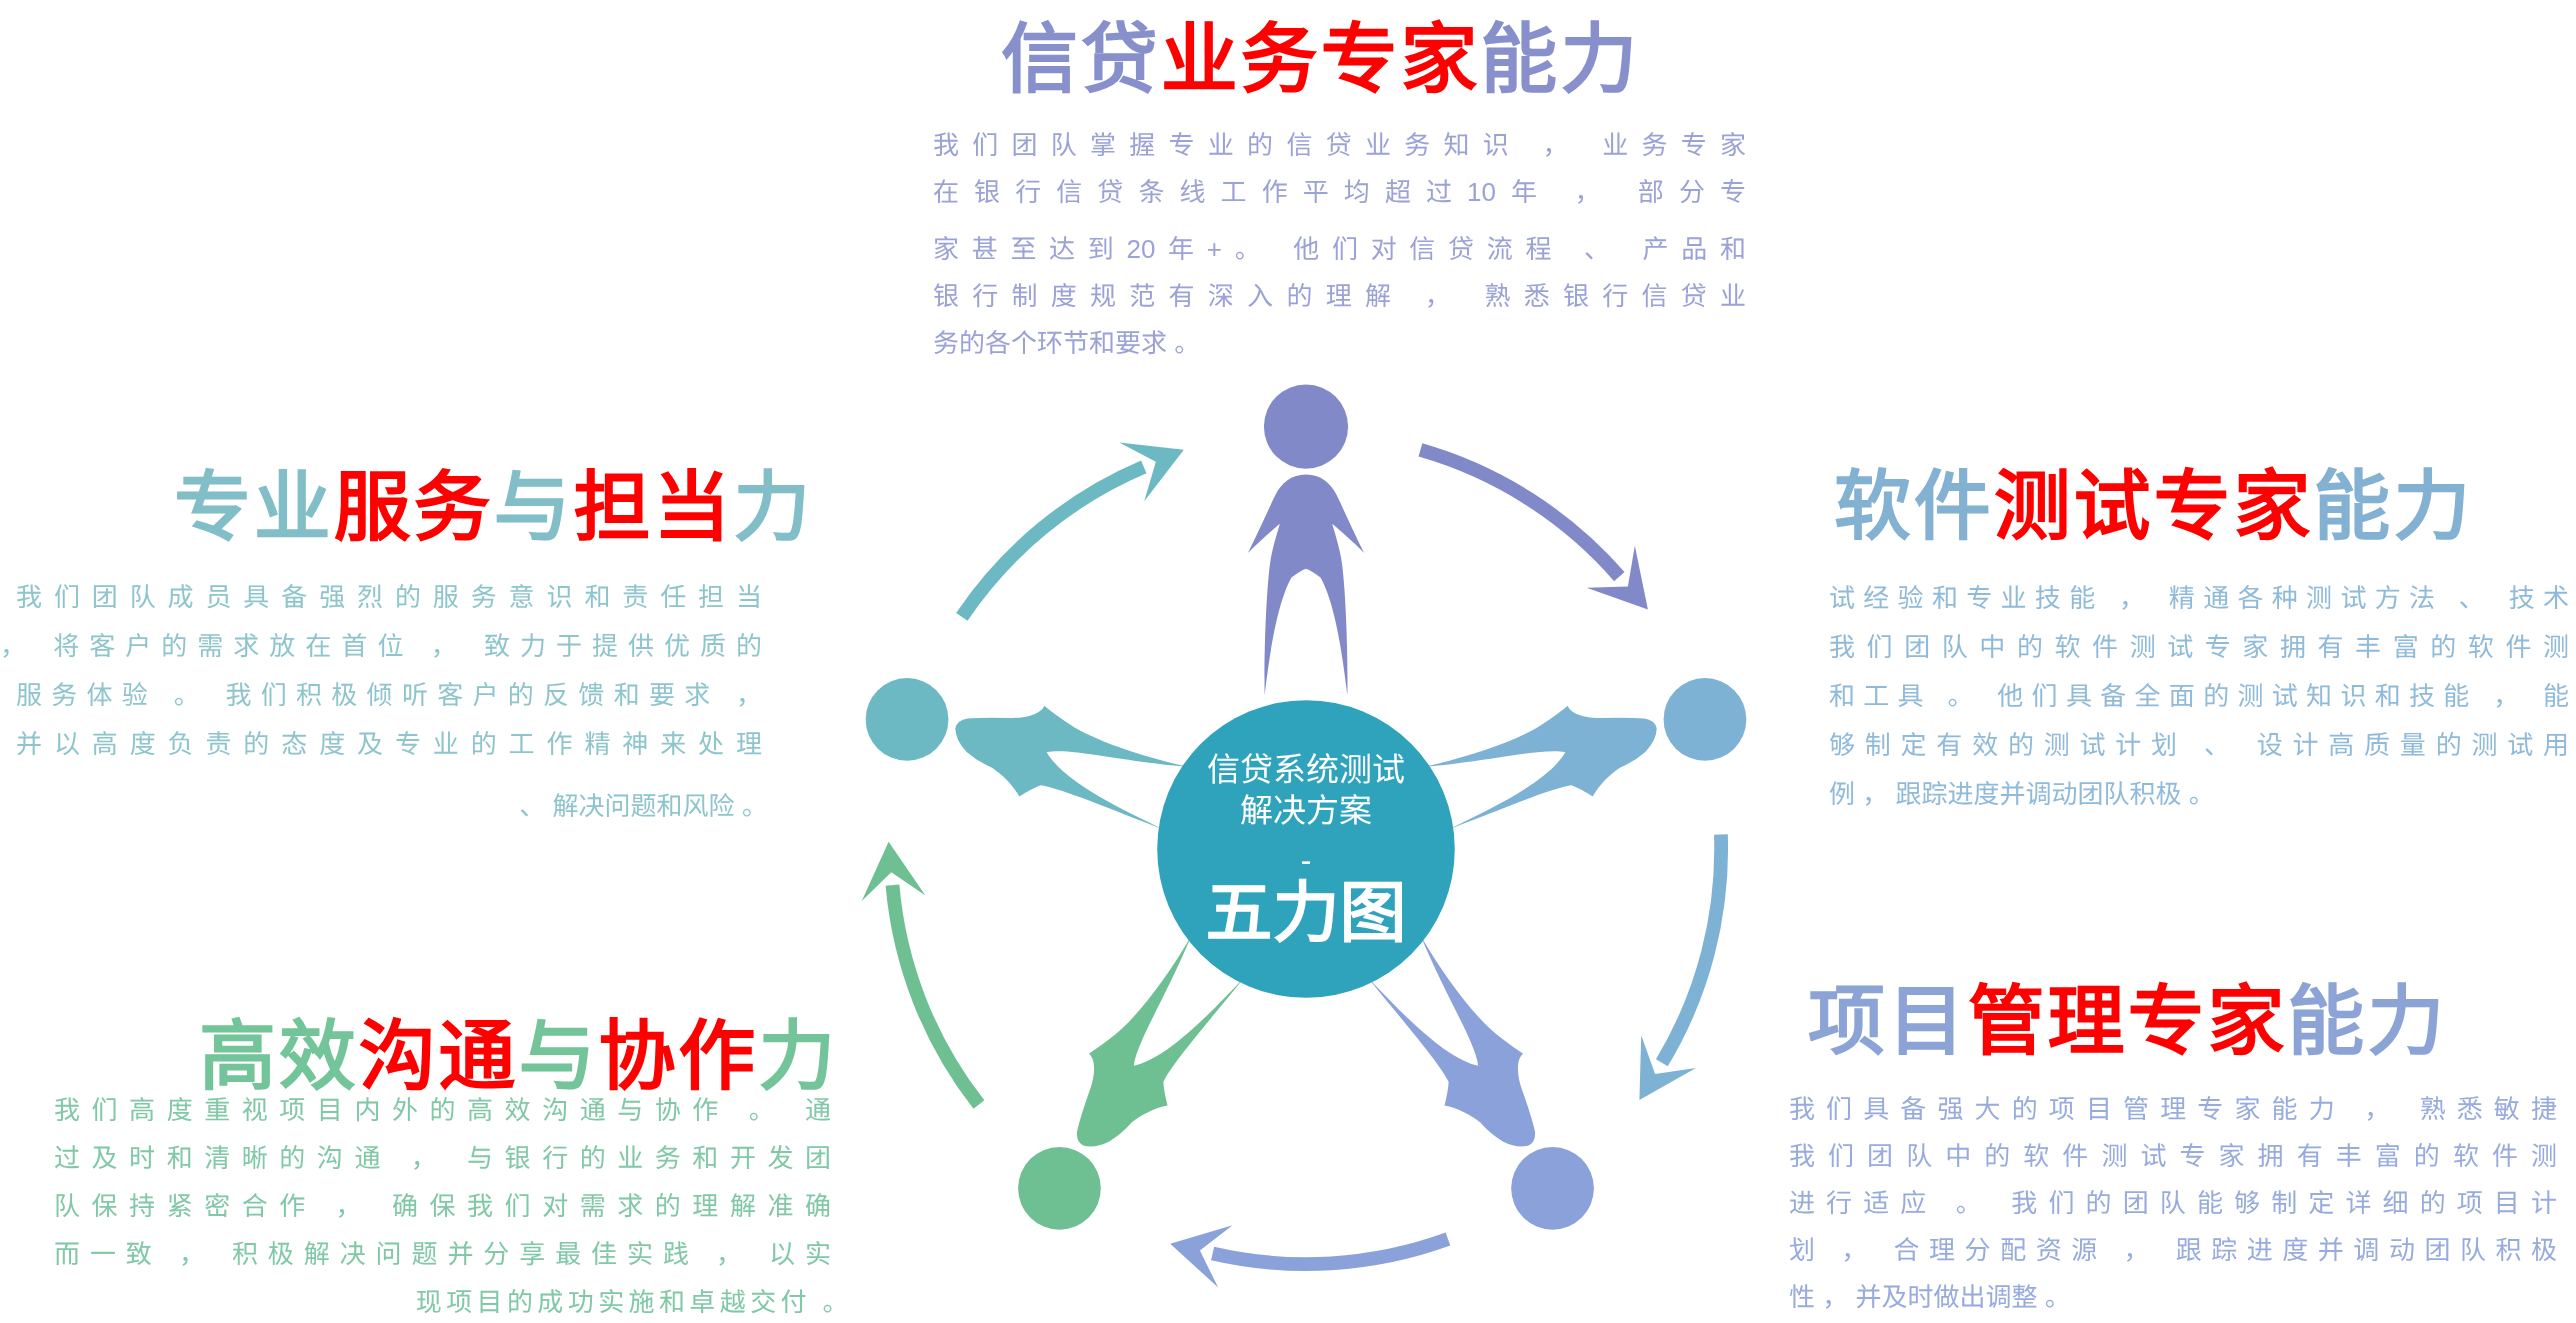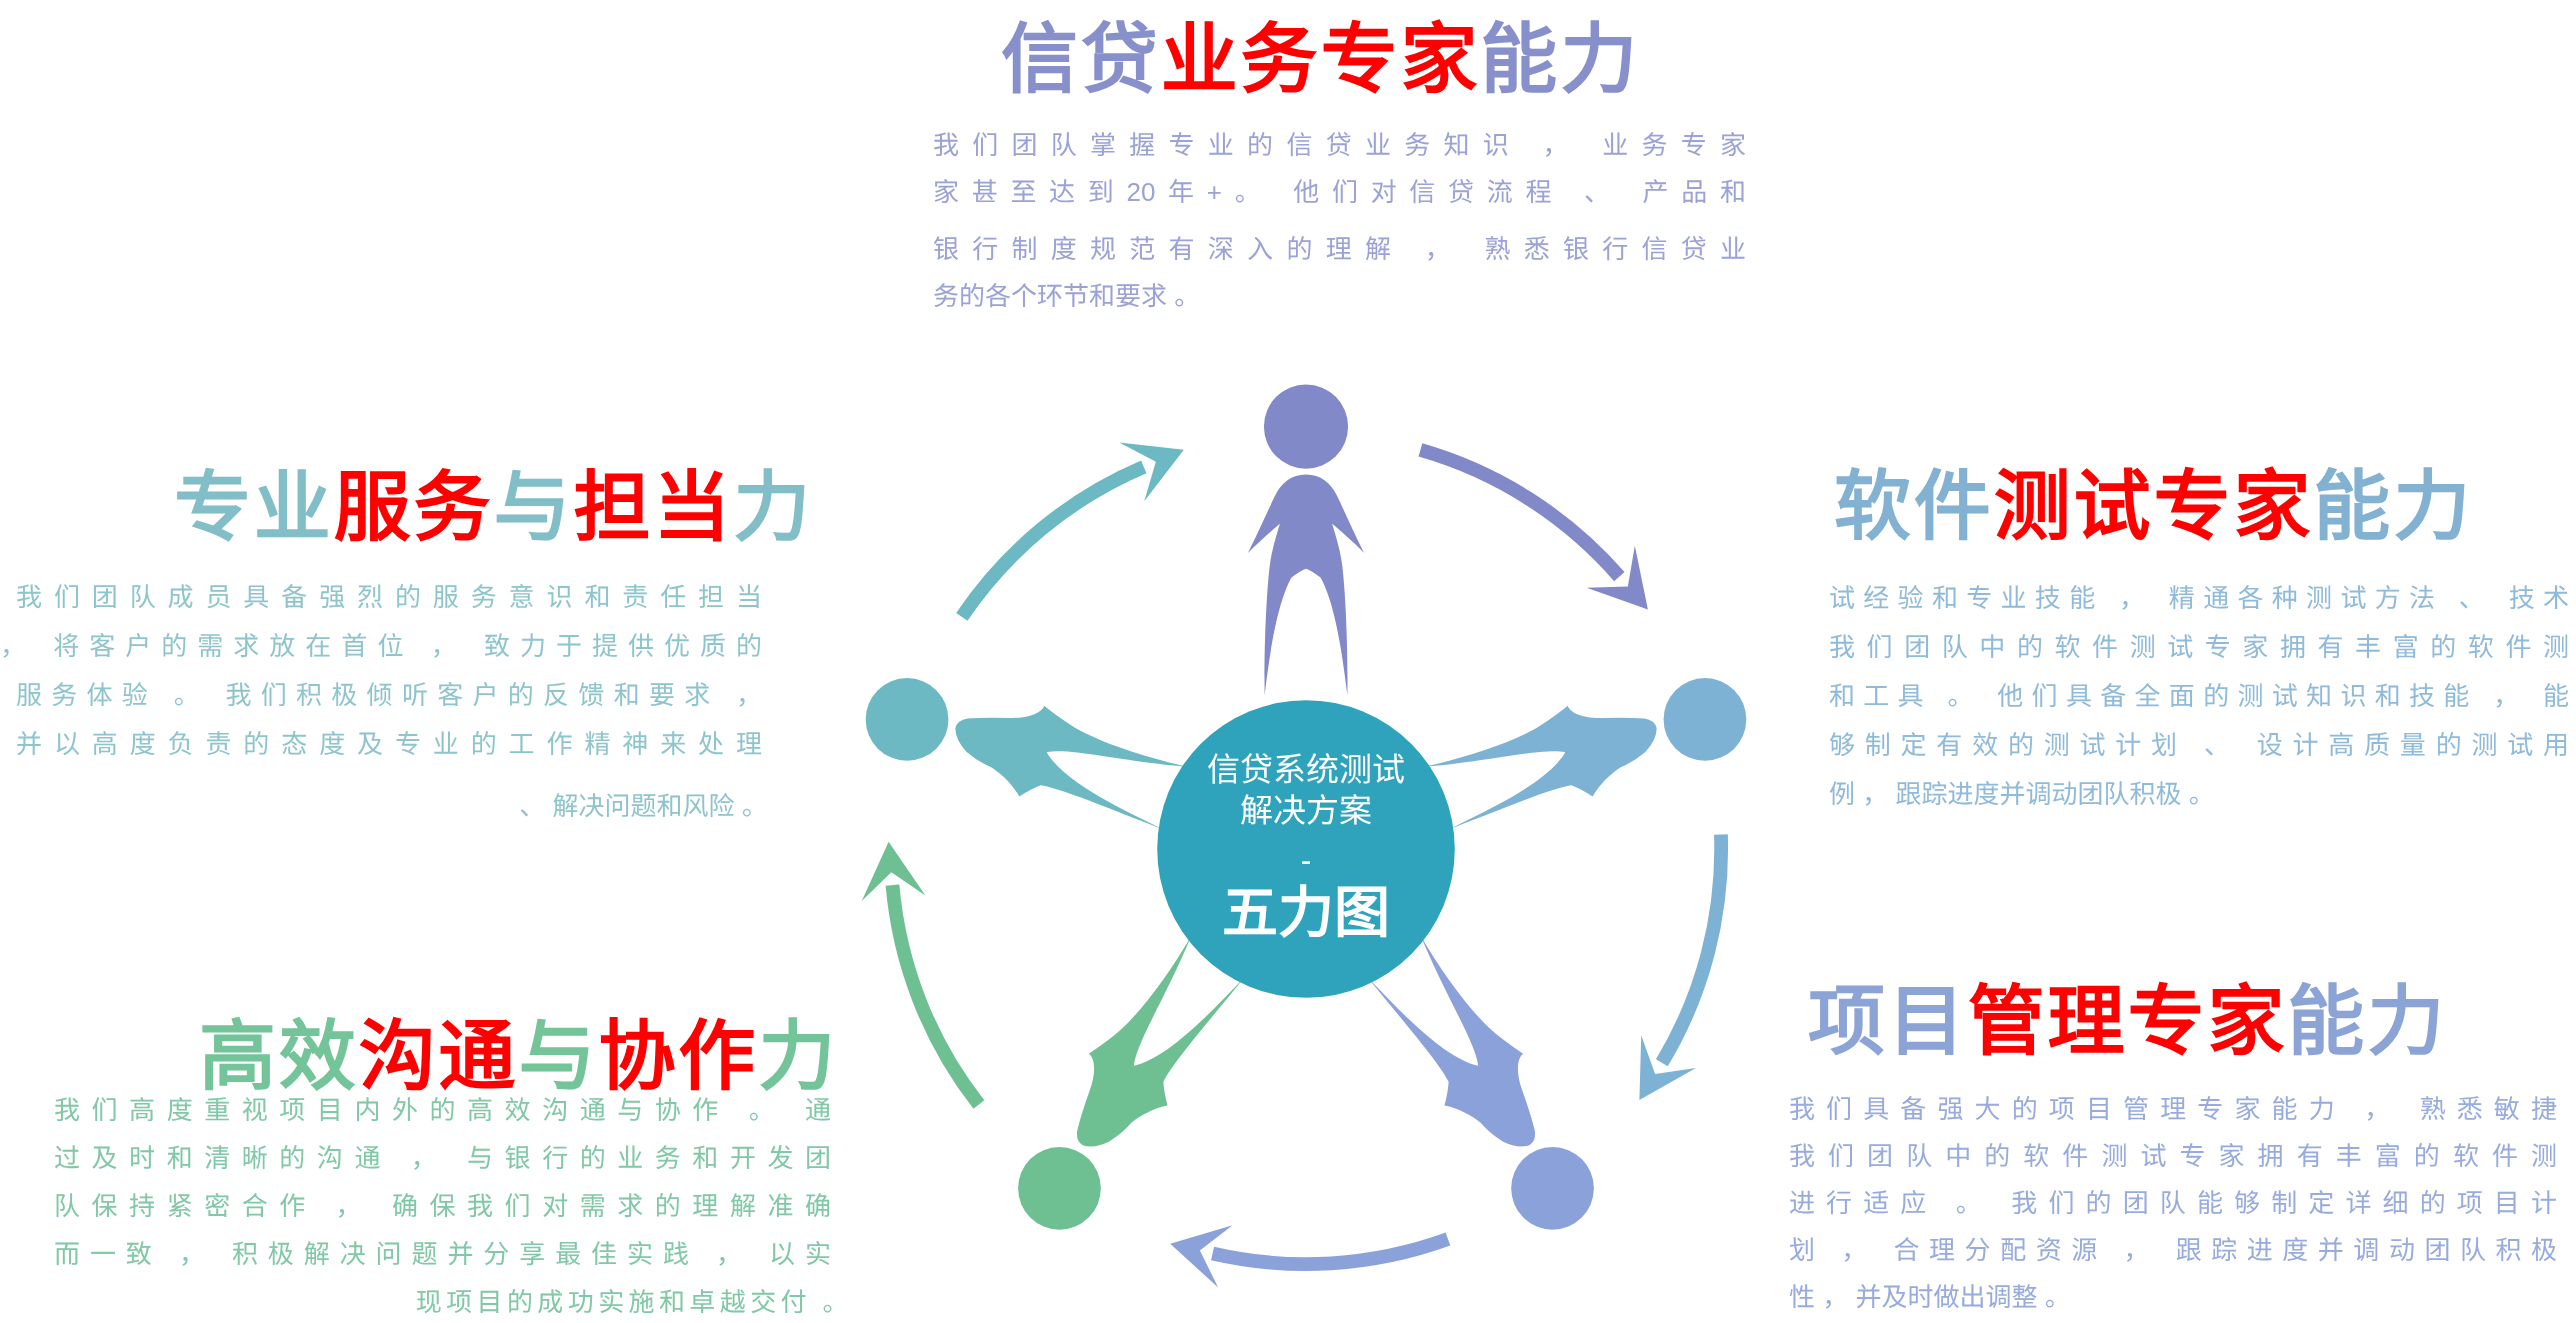--- a/index.html
+++ b/index.html
@@ -40,29 +40,30 @@
   .s5 .title{left:1656px;top:976px;width:943px;color:var(--mgmt_title);}
   .s5 .para{left:1789px;top:1086px;width:768px;color:var(--mgmt_body);}
   
   #diagram{position:absolute;left:827px;top:370px;width:958px;height:958px;}
   #center-label{
     position:absolute;left:1157px;top:749px;width:298px;
     color:#ffffff;text-align:center;
   }
   #center-label .c1,#center-label .c2{font-size:33px;line-height:41px;height:41px;}
   #center-label .c3{font-size:33px;line-height:60px;height:60px;}
-  #center-label .c4{font-size:56px;line-height:44px;height:44px;font-weight:bold;text-align:center;}
+  #center-label .c4{font-size:67px;line-height:44px;height:44px;font-weight:bold;text-align:center;}
 </style>
 </head>
 <body>
 
 <div class="s1">
   <div class="title"><span>信贷</span><span class="red">业务专家</span><span>能力</span></div>
   <div class="para lastleft">
       <div class="line">我们团队掌握专业的信贷业务知识 ， 业务专家</div>
+      <div class="line">在银行信贷条线工作平均超过10年 ， 部分专</div>
       <div class="line">家甚至达到20年+。 他们对信贷流程 、 产品和</div>
       <div class="line">银行制度规范有深入的理解 ， 熟悉银行信贷业</div>
       <div class="line">务的各个环节和要求 。</div>
     </div>
 </div>
 <div class="s2">
   <div class="title"><span>软件</span><span class="red">测试专家</span><span>能力</span></div>
   <div class="para lastleft">
       <div class="line">试经验和专业技能 ， 精通各种测试方法 、 技术</div>
       <div class="line">我们团队中的软件测试专家拥有丰富的软件测</div>

